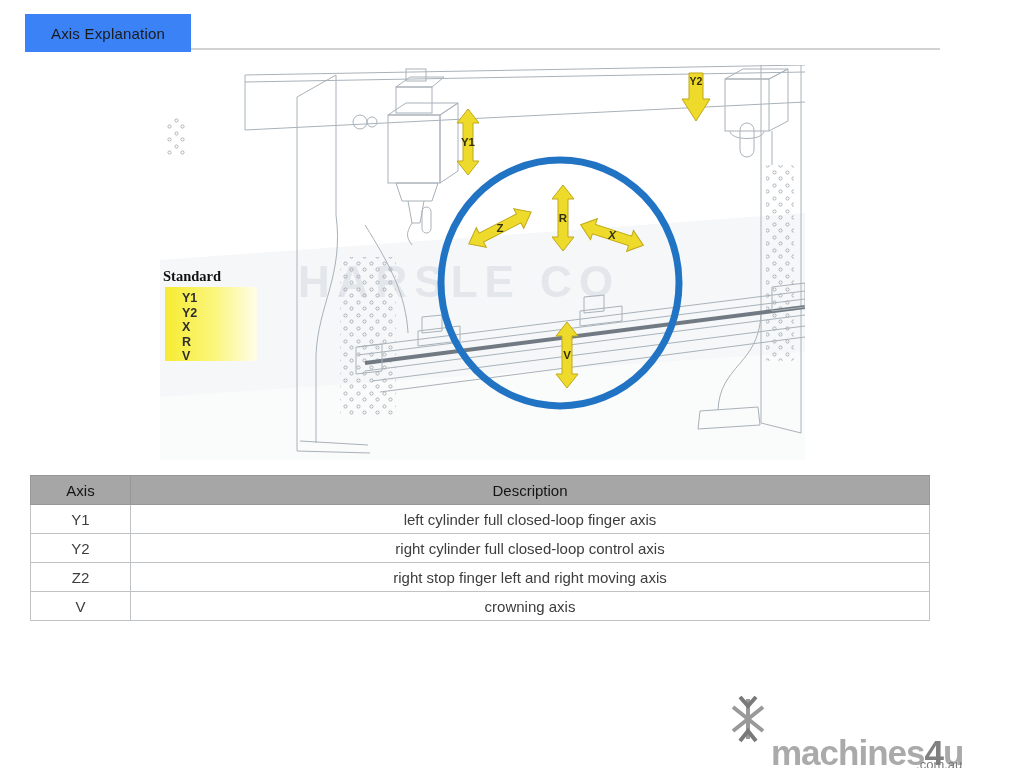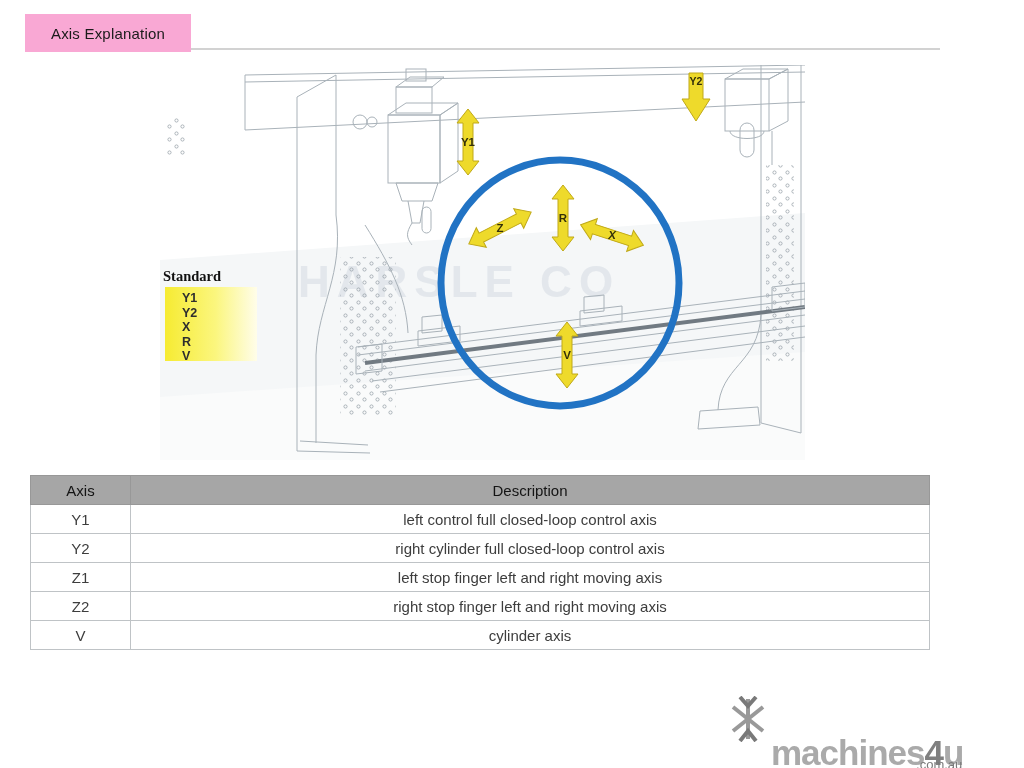--- a/index.html
+++ b/index.html
@@ -3,21 +3,21 @@
 <meta charset="utf-8">
 <style>
   html,body{margin:0;padding:0;}
   body{
     width:1024px;height:768px;position:relative;background:#ffffff;
     font-family:"Liberation Sans",sans-serif;overflow:hidden;
   }
   
   .tab{
     position:absolute;left:25px;top:14px;width:166px;height:38px;
-    background:#f9a8d4;display:flex;align-items:center;justify-content:center;
+    background:#3b82f6;display:flex;align-items:center;justify-content:center;
     font-size:15px;color:#1b1b1b;z-index:3;letter-spacing:.2px;
   }
   .tab-rule{
     position:absolute;left:25px;top:48px;width:915px;height:2px;
     background:#d2d2d2;z-index:2;
   }
   
   .diagram{position:absolute;left:160px;top:65px;width:645px;height:395px;z-index:1;}
   
   table.axis-table{
@@ -170,37 +170,33 @@
 <table class="axis-table">
   <thead>
     <tr>
       <th class="col-axis">Axis</th>
       <th>Description</th>
     </tr>
   </thead>
   <tbody>
     <tr>
       <td>Y1</td>
-      <td>left control full closed-loop control axis</td>
+      <td>left cylinder full closed-loop finger axis</td>
     </tr>
     <tr>
       <td>Y2</td>
       <td>right cylinder full closed-loop control axis</td>
     </tr>
     <tr>
-      <td>Z1</td>
-      <td>left stop finger left and right moving axis</td>
-    </tr>
-    <tr>
       <td>Z2</td>
       <td>right stop finger left and right moving axis</td>
     </tr>
     <tr>
       <td>V</td>
-      <td>cylinder axis</td>
+      <td>crowning axis</td>
     </tr>
   </tbody>
 </table>
 
 <div class="logo">
   <svg class="logo-icon" width="42" height="46" viewBox="0 0 42 46">
     <g stroke="#919191" stroke-width="4" fill="none">
       <line x1="21" y1="3" x2="21" y2="43"></line>
       <line x1="6" y1="11" x2="36" y2="35"></line>
       <line x1="36" y1="11" x2="6" y2="35"></line>

